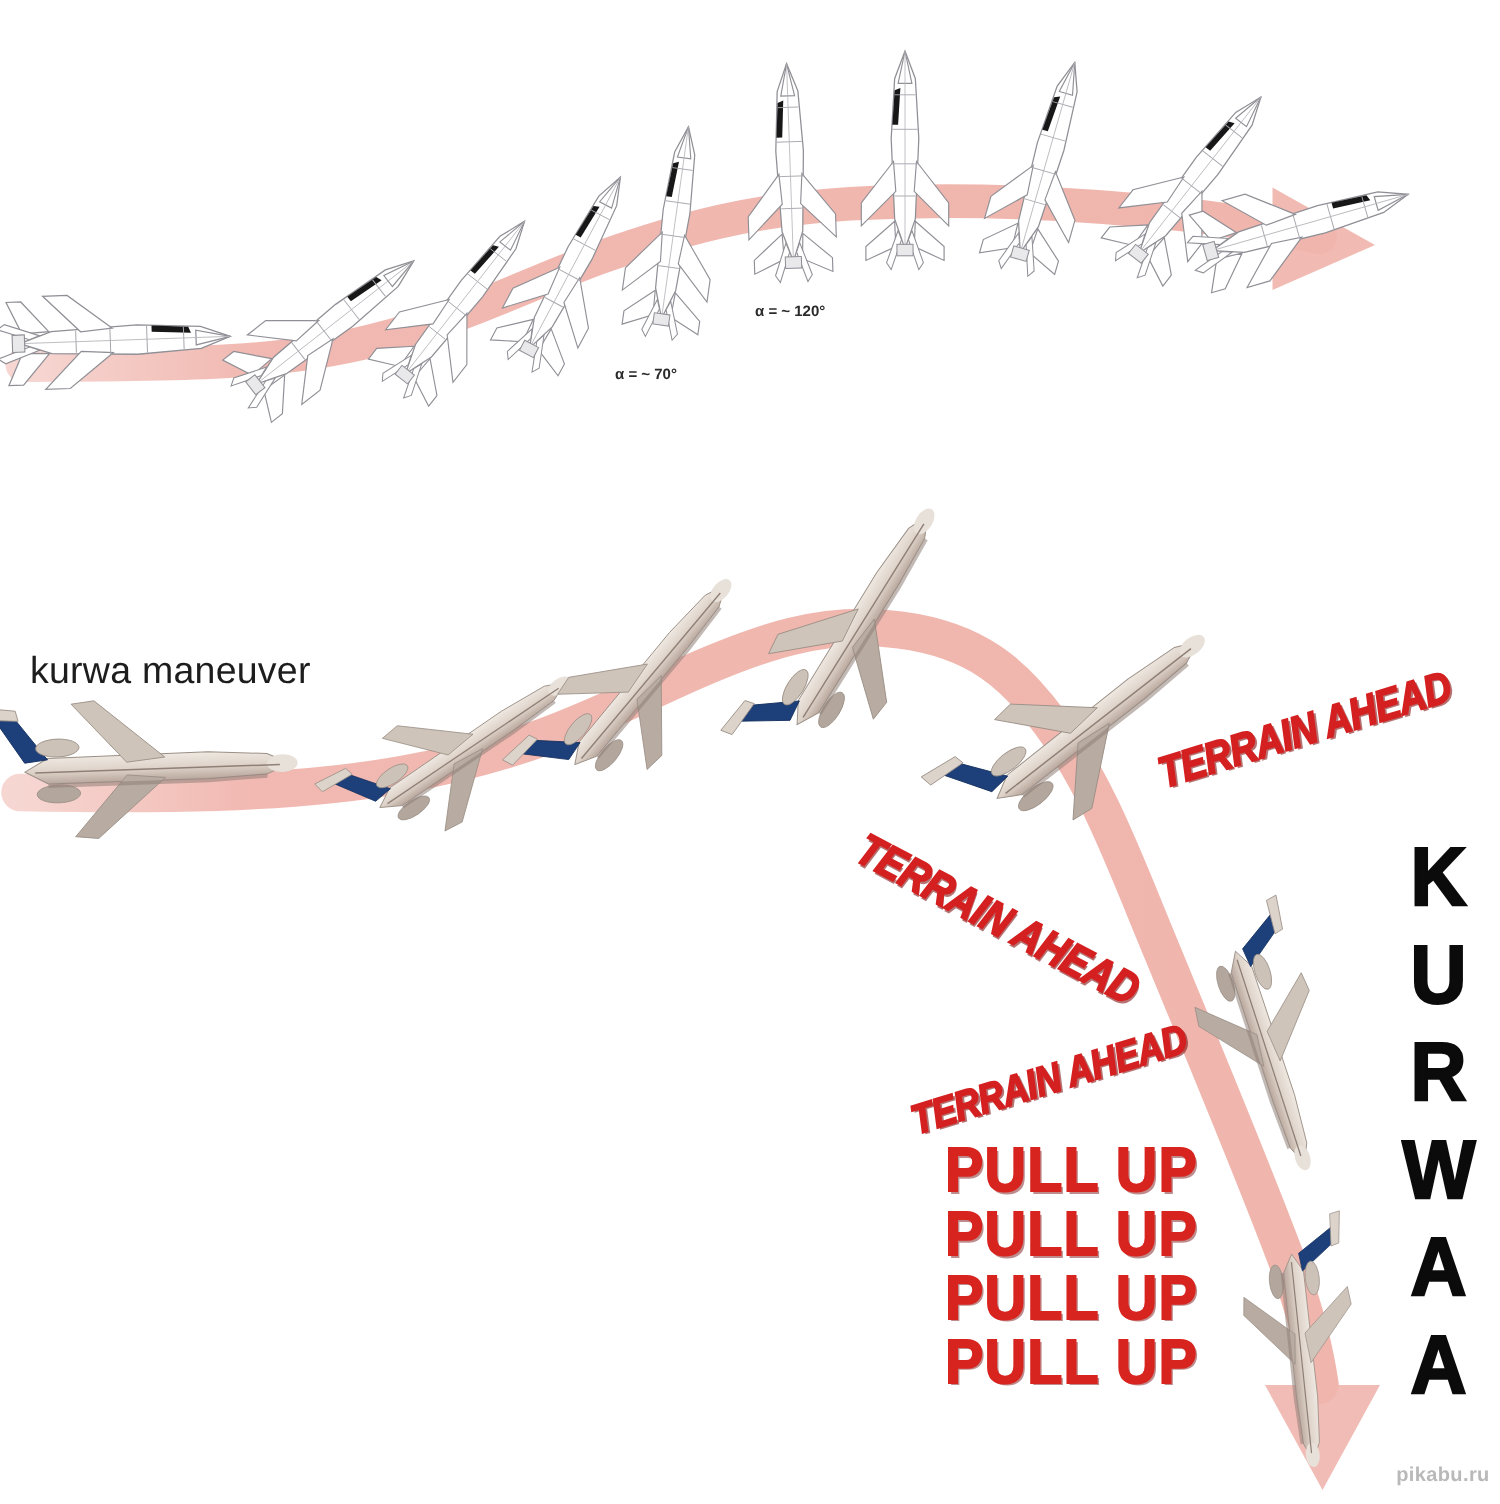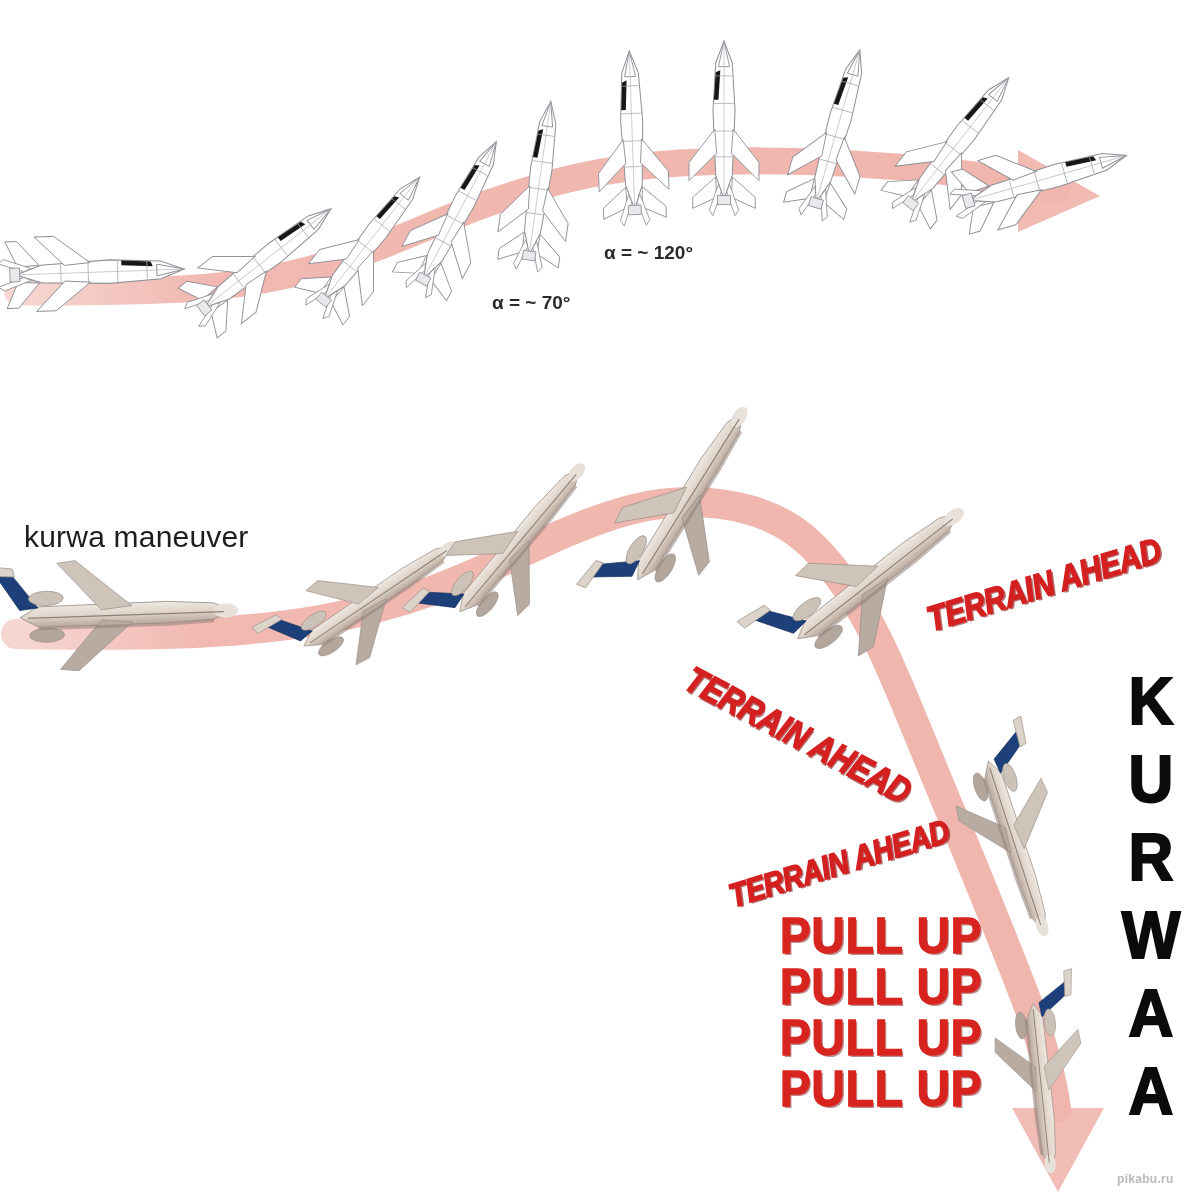--- a/index.html
+++ b/index.html
@@ -28,21 +28,21 @@
     letter-spacing: 0.2px;
     white-space: nowrap;
   }
   #label-cobra { left: 28px; top: 92px; }
   #label-kurwa { left: 24px; top: 520px; }
 
   
   .alpha-note {
     position: absolute;
     font-family: "Liberation Sans", sans-serif;
-    font-size: 19px;
+    font-size: 12px;
     font-weight: 600;
     color: #2a2a2a;
     white-space: nowrap;
   }
   #alpha-90  { left: 492px; top: 292px; }
   #alpha-120 { left: 604px; top: 242px; }
 
   
   .layer {
     position: absolute;
@@ -64,21 +64,21 @@
     transform-origin: left center;
     -webkit-text-stroke: 1.6px #d42020;
     text-shadow: 2px 2px 0 rgba(120,0,0,0.55);
   }
   #terrain-1 { left: 928px; top: 600px; font-size: 35px; transform: rotate(-17deg) scaleX(0.86); }
   #terrain-2 { left: 688px; top: 656px; font-size: 36px; transform: rotate(28deg) scaleX(0.86); }
   #terrain-3 { left: 730px; top: 878px; font-size: 33px; transform: rotate(-17deg) scaleX(0.86); }
 
   #pullup-block {
     position: absolute;
-    left: 780px;
+    left: 756px;
     top: 912px;
     display: flex;
     flex-direction: column;
     gap: 2px;
   }
   .pullup {
     font-family: "Liberation Sans Narrow", "Liberation Sans", sans-serif;
     font-size: 50px;
     font-weight: 700;
     color: #d8241f;
@@ -110,21 +110,21 @@
     align-items: center;
     transform: scaleX(0.94);
     -webkit-text-stroke: 2px #0b0b0b;
   }
 
   #watermark {
     position: absolute;
     left: 1117px;
     top: 1172px;
     font-family: "Liberation Sans", sans-serif;
-    font-size: 12px;
+    font-size: 16px;
     font-weight: 700;
     color: #b9b9b9;
     letter-spacing: 0.3px;
   }
 </style>
 </head>
 <body>
 
 <div id="canvas">
 

